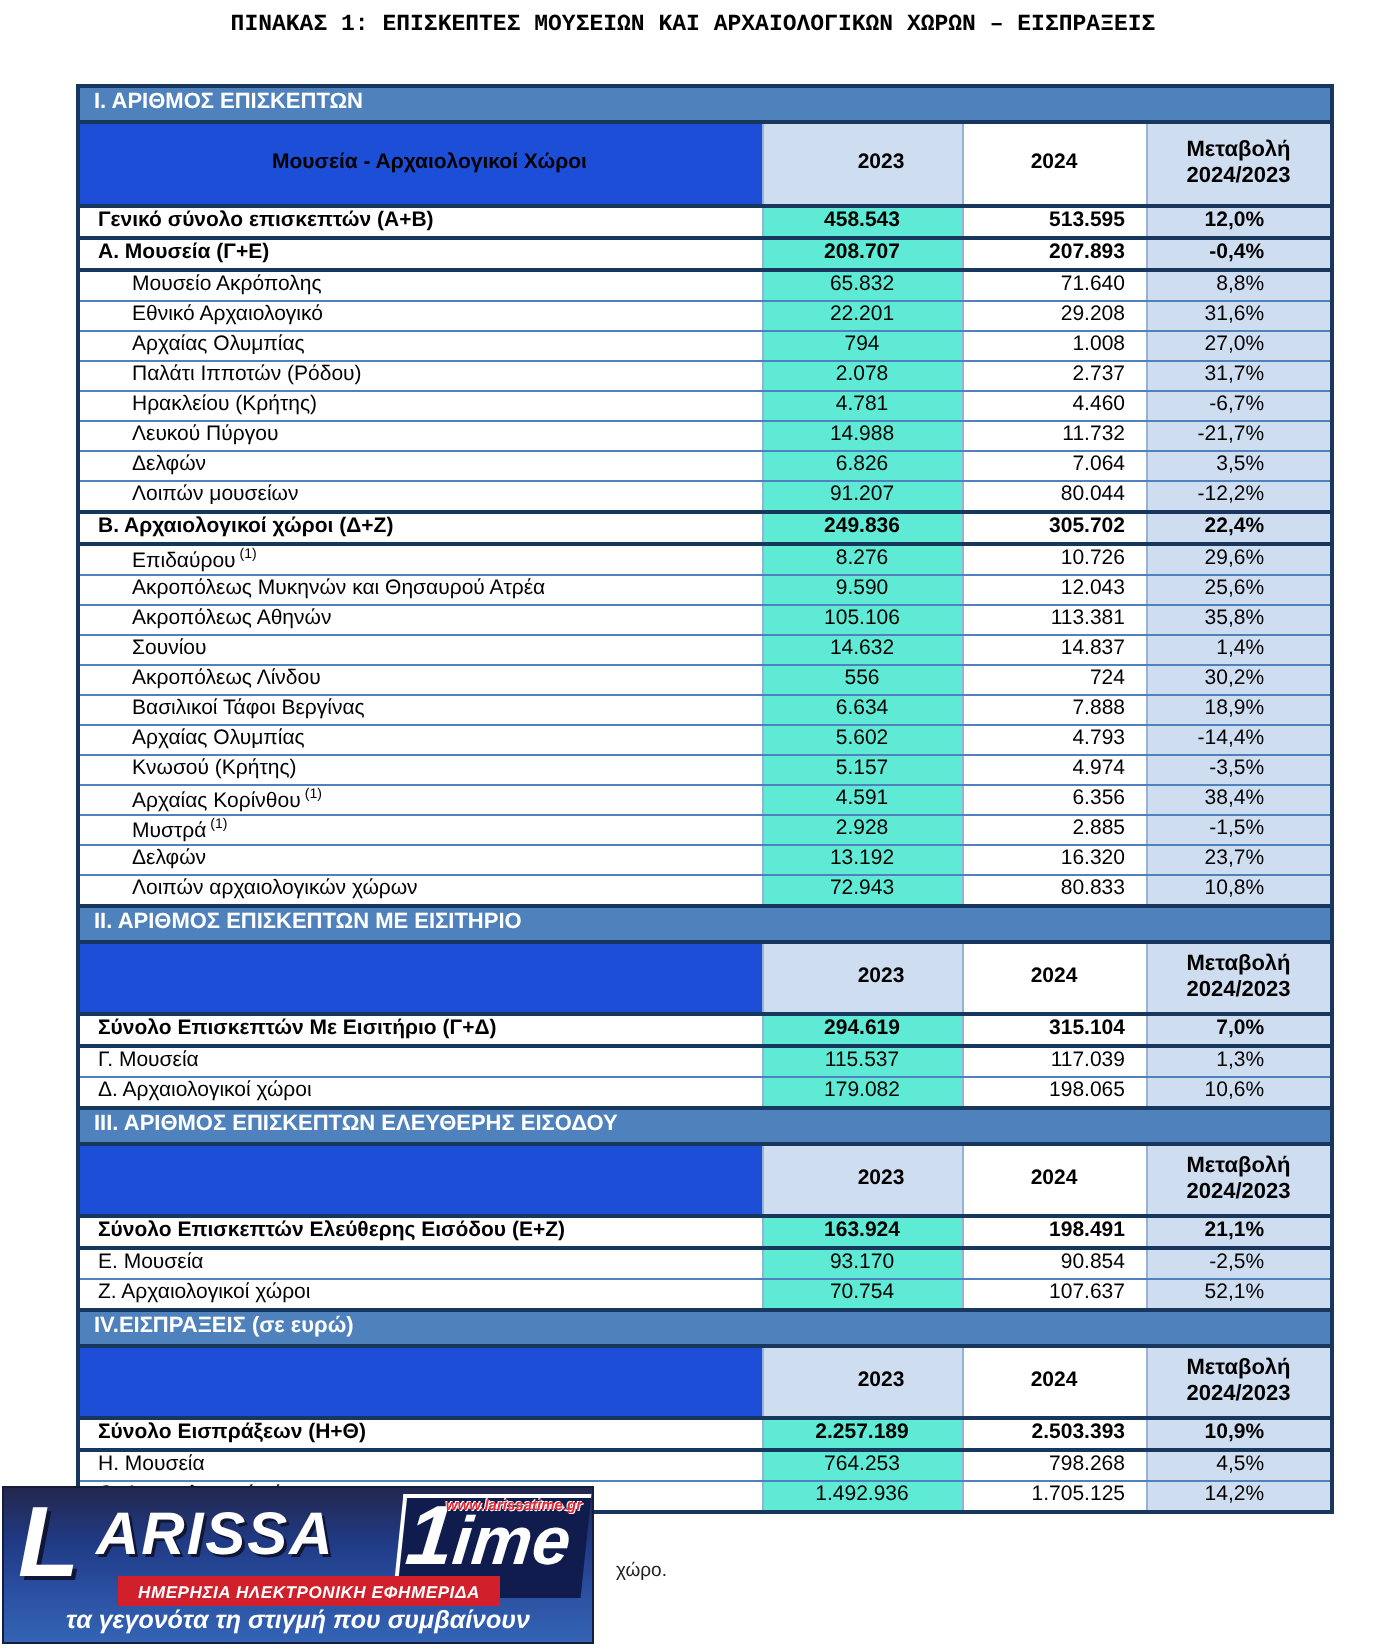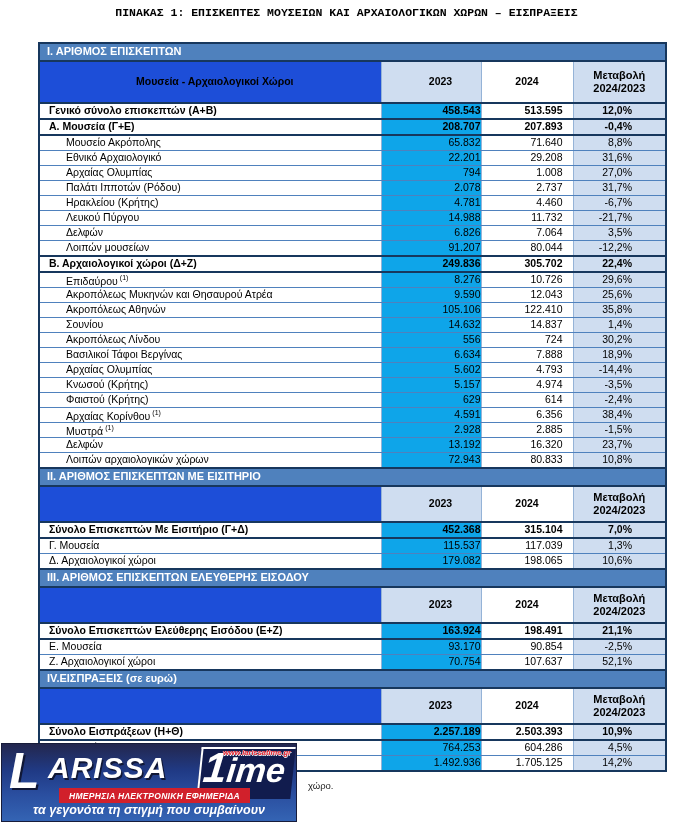--- a/index.html
+++ b/index.html
@@ -31,21 +31,21 @@
     text-align:left;padding-left:7px;height:16px;
     border-top:2px solid #17375d;border-bottom:2px solid #17375d;
   }
   tr.hdr td{
     font-weight:bold;text-align:center;height:34px;
     border-bottom:2.5px solid #17375d;
   }
   tr.tall td{height:40px;}
   .lab{text-align:left;padding-left:9px;background:#fff;}
   tr.indrow .lab{padding-left:26px;}
-  .v23{background:#0ea5e9;text-align:right;}
+  .v23{background:#5eead4;text-align:center;}
   .v24{background:#fff;text-align:right;padding-right:10px;}
   .pct{background:#cfddf0;text-align:right;padding-right:33px;}
   .h23{background:#cfddf0;padding-left:19px;}
   .h24{background:#fff;}
   .hch{background:#cfddf0;font-size:11px;line-height:1.2;}
   .hl{font-weight:bold;text-align:center;background:#1d4ed8;}
   tr.boldrow td{
     font-weight:bold;
     border-top:2px solid #17375d;border-bottom:2px solid #17375d;
   }
@@ -195,21 +195,21 @@
         </tr>
         <tr class=" indrow">
           <td class="lab">Ακροπόλεως Μυκηνών και Θησαυρού Ατρέα</td>
           <td class="v23">9.590</td>
           <td class="v24">12.043</td>
           <td class="pct">25,6%</td>
         </tr>
         <tr class=" indrow">
           <td class="lab">Ακροπόλεως Αθηνών</td>
           <td class="v23">105.106</td>
-          <td class="v24">122.410</td>
+          <td class="v24">113.381</td>
           <td class="pct">35,8%</td>
         </tr>
         <tr class=" indrow">
           <td class="lab">Σουνίου</td>
           <td class="v23">14.632</td>
           <td class="v24">14.837</td>
           <td class="pct">1,4%</td>
         </tr>
         <tr class=" indrow">
           <td class="lab">Ακροπόλεως Λίνδου</td>
@@ -227,26 +227,20 @@
           <td class="lab">Αρχαίας Ολυμπίας</td>
           <td class="v23">5.602</td>
           <td class="v24">4.793</td>
           <td class="pct">-14,4%</td>
         </tr>
         <tr class=" indrow">
           <td class="lab">Κνωσού (Κρήτης)</td>
           <td class="v23">5.157</td>
           <td class="v24">4.974</td>
           <td class="pct">-3,5%</td>
-        </tr>
-        <tr class=" indrow">
-          <td class="lab">Φαιστού (Κρήτης)</td>
-          <td class="v23">629</td>
-          <td class="v24">614</td>
-          <td class="pct">-2,4%</td>
         </tr>
         <tr class=" indrow">
           <td class="lab">Αρχαίας Κορίνθου<sup>(1)</sup></td>
           <td class="v23">4.591</td>
           <td class="v24">6.356</td>
           <td class="pct">38,4%</td>
         </tr>
         <tr class=" indrow">
           <td class="lab">Μυστρά<sup>(1)</sup></td>
           <td class="v23">2.928</td>
@@ -272,21 +266,21 @@
           <td class="lab hl"></td>
           <td class="h23">2023</td>
           <td class="h24">2024</td>
           <td class="hch">
             <div>Μεταβολή</div>
             <div>2024/2023</div>
           </td>
         </tr>
         <tr class="boldrow">
           <td class="lab">Σύνολο Επισκεπτών Με Εισιτήριο (Γ+Δ)</td>
-          <td class="v23">452.368</td>
+          <td class="v23">294.619</td>
           <td class="v24">315.104</td>
           <td class="pct">7,0%</td>
         </tr>
         <tr>
           <td class="lab">Γ. Μουσεία</td>
           <td class="v23">115.537</td>
           <td class="v24">117.039</td>
           <td class="pct">1,3%</td>
         </tr>
         <tr>
@@ -339,21 +333,21 @@
         </tr>
         <tr class="boldrow">
           <td class="lab">Σύνολο Εισπράξεων (Η+Θ)</td>
           <td class="v23">2.257.189</td>
           <td class="v24">2.503.393</td>
           <td class="pct">10,9%</td>
         </tr>
         <tr>
           <td class="lab">Η. Μουσεία</td>
           <td class="v23">764.253</td>
-          <td class="v24">604.286</td>
+          <td class="v24">798.268</td>
           <td class="pct">4,5%</td>
         </tr>
         <tr>
           <td class="lab">Θ. Αρχαιολογικοί χώροι</td>
           <td class="v23">1.492.936</td>
           <td class="v24">1.705.125</td>
           <td class="pct">14,2%</td>
         </tr>
       </tbody>
   </table>

